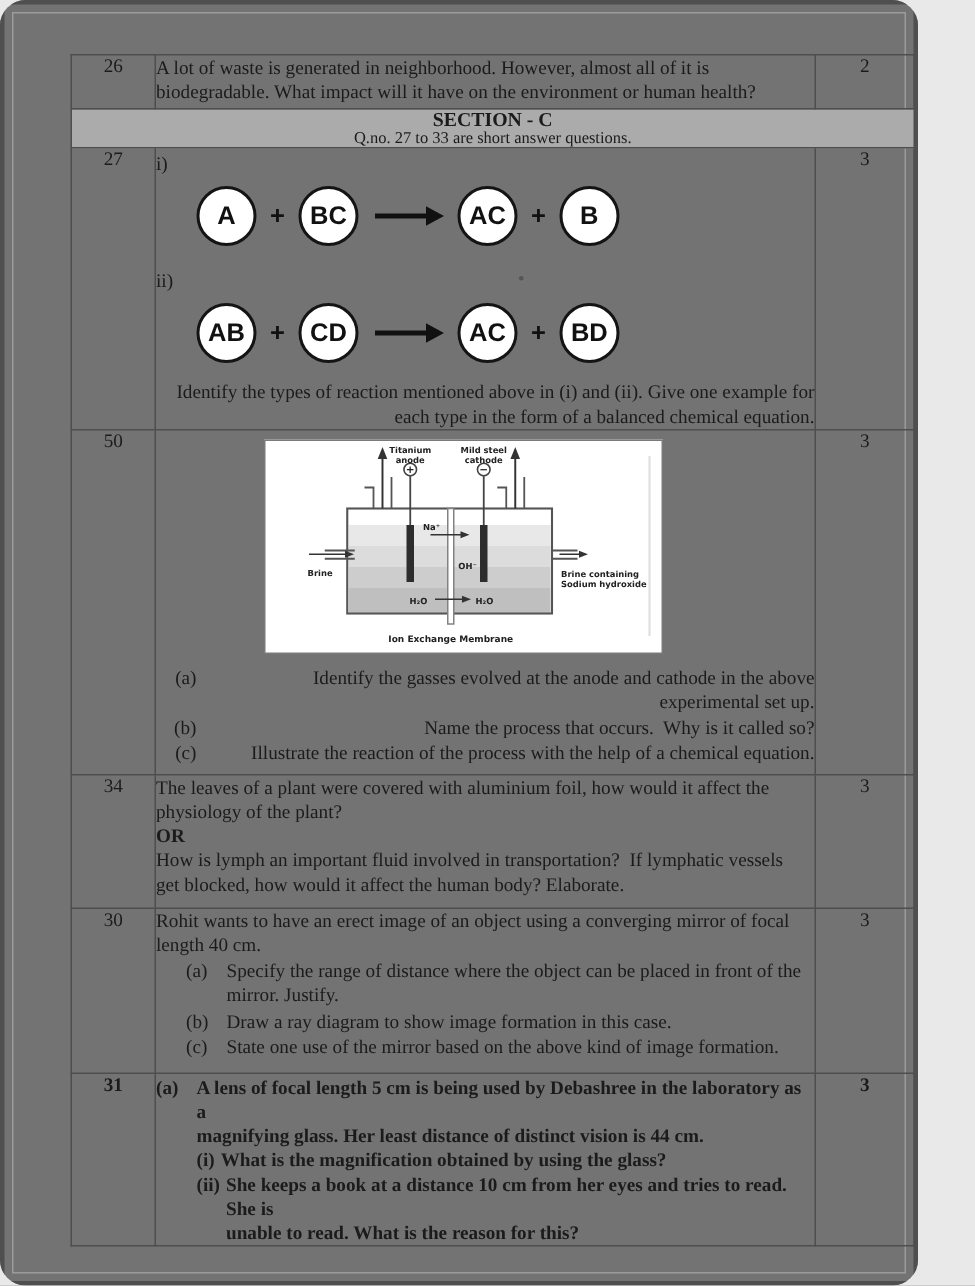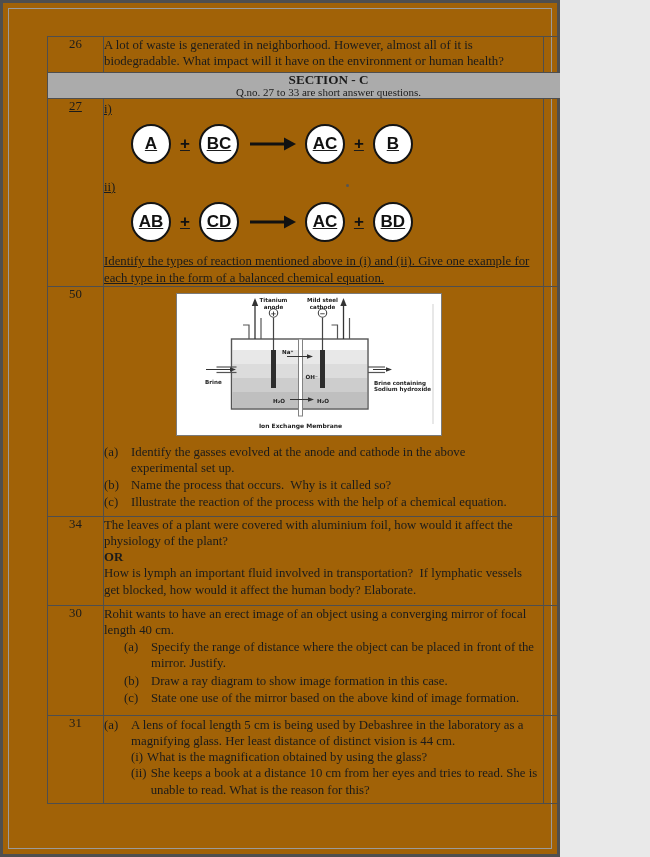--- a/index.html
+++ b/index.html
@@ -1,17 +1,17 @@
 <!DOCTYPE html>
 <html><head>
 <meta charset="utf-8">
 <style>
   html,body{margin:0;padding:0;background:#e9e9e9;}
-  .page{position:relative;width:560px;height:857px;background:#a16207;overflow:hidden;
-        font-family:"Liberation Serif",serif;color:#1b1b1b;}
+  .page{position:relative;width:612px;height:857px;background:#737373;overflow:hidden;
+        font-family:"Liberation Serif",serif;color:#1b1b1b;border-radius:17px;}
   .outer-frame{position:absolute;inset:0;border:3px solid #4f4f4f;pointer-events:none;}
   .inner-frame{position:absolute;top:8px;left:8px;right:8px;bottom:8px;border:1px solid #9b9b9b;pointer-events:none;}
 
   table.qtable{position:absolute;left:47px;top:36px;width:562px;border-collapse:collapse;table-layout:fixed;}
   table.qtable td{border:1.6px solid #4e4e4e;vertical-align:top;padding:0;}
   td.num-cell,td.marks-cell{text-align:center;padding-top:3px;font-size:12.8px;}
   td.q-cell{padding:3px 10px 3px 11px;font-size:12.8px;line-height:16.2px;position:relative;}
   .line{white-space:pre-wrap;}
 
   td.section-cell{background:#ababab;text-align:center;padding:1px 0 0 0;font-family:Liberation Serif, serif;}
@@ -27,21 +27,21 @@
   .rxn-label{margin-top:2px;}
   .stray-dot{position:absolute;left:242px;top:85px;width:3px;height:3px;background:#555;border-radius:50%;}
 
   
   .item{display:flex;margin-top:1px;}
   .marker{flex:none;width:27px;}
   .item-body{flex:1;}
   .subitem{display:flex;}
   .submarker{flex:none;margin-right:4px;}
   .indent20{margin-left:20px;}
-  .mt8{margin-top:8px;}
+  .mt8{margin-top:8px;text-align:right;}
   .or-line{text-align:left;font-weight:bold;}
 
   
   .dframe{width:264px;height:141px;border:1px solid #7a7a7a;margin:6px 0 0 72px;background:#fff;}
   .dframe svg{display:block;}
   .dlabel{font-family:"DejaVu Sans",sans-serif;font-weight:bold;fill:#222;}
 </style>
 </head>
 <body>
 
@@ -66,21 +66,21 @@
       <td class="marks-cell">2</td>
     </tr>
 
     <tr style="height:26px;">
       <td class="section-cell" colspan="3">
         <div class="section-title">SECTION - C</div>
         <div class="section-sub">Q.no. 27 to 33 are short answer questions.</div>
       </td>
     </tr>
 
-    <tr style="height:180px;text-decoration:underline;">
+    <tr style="height:180px;">
       <td class="num-cell">27</td>
       <td class="q-cell">
         <div class="rxn-label">i)</div>
         <div class="rxn-row">
           <span class="rcircle">A</span>
           <span class="plus">+</span>
           <span class="rcircle">BC</span>
           <svg width="48" height="16" viewBox="0 0 48 16">
             <line x1="2" y1="8" x2="38" y2="8" stroke="#111" stroke-width="3.2"></line>
             <polygon points="36,1.5 48,8 36,14.5" fill="#111"></polygon>
@@ -256,21 +256,21 @@
             <span class="marker">(c)</span>
             <div class="item-body">
                   <div class="line">State one use of the mirror based on the above kind of image formation.</div>
                 </div>
           </div>
         </div>
       </td>
       <td class="marks-cell">3</td>
     </tr>
 
-    <tr style="height:88px;">
+    <tr style="height:88px;font-weight:bold;">
       <td class="num-cell">31</td>
       <td class="q-cell">
         <div class="item">
           <span class="marker">(a)</span>
           <div class="item-body">
             <div class="line">A lens of focal length 5 cm is being used by Debashree in the laboratory as a</div>
             <div class="line">magnifying glass. Her least distance of distinct vision is 44 cm.</div>
             <div class="subitem">
               <span class="submarker">(i)</span>
               <div>

